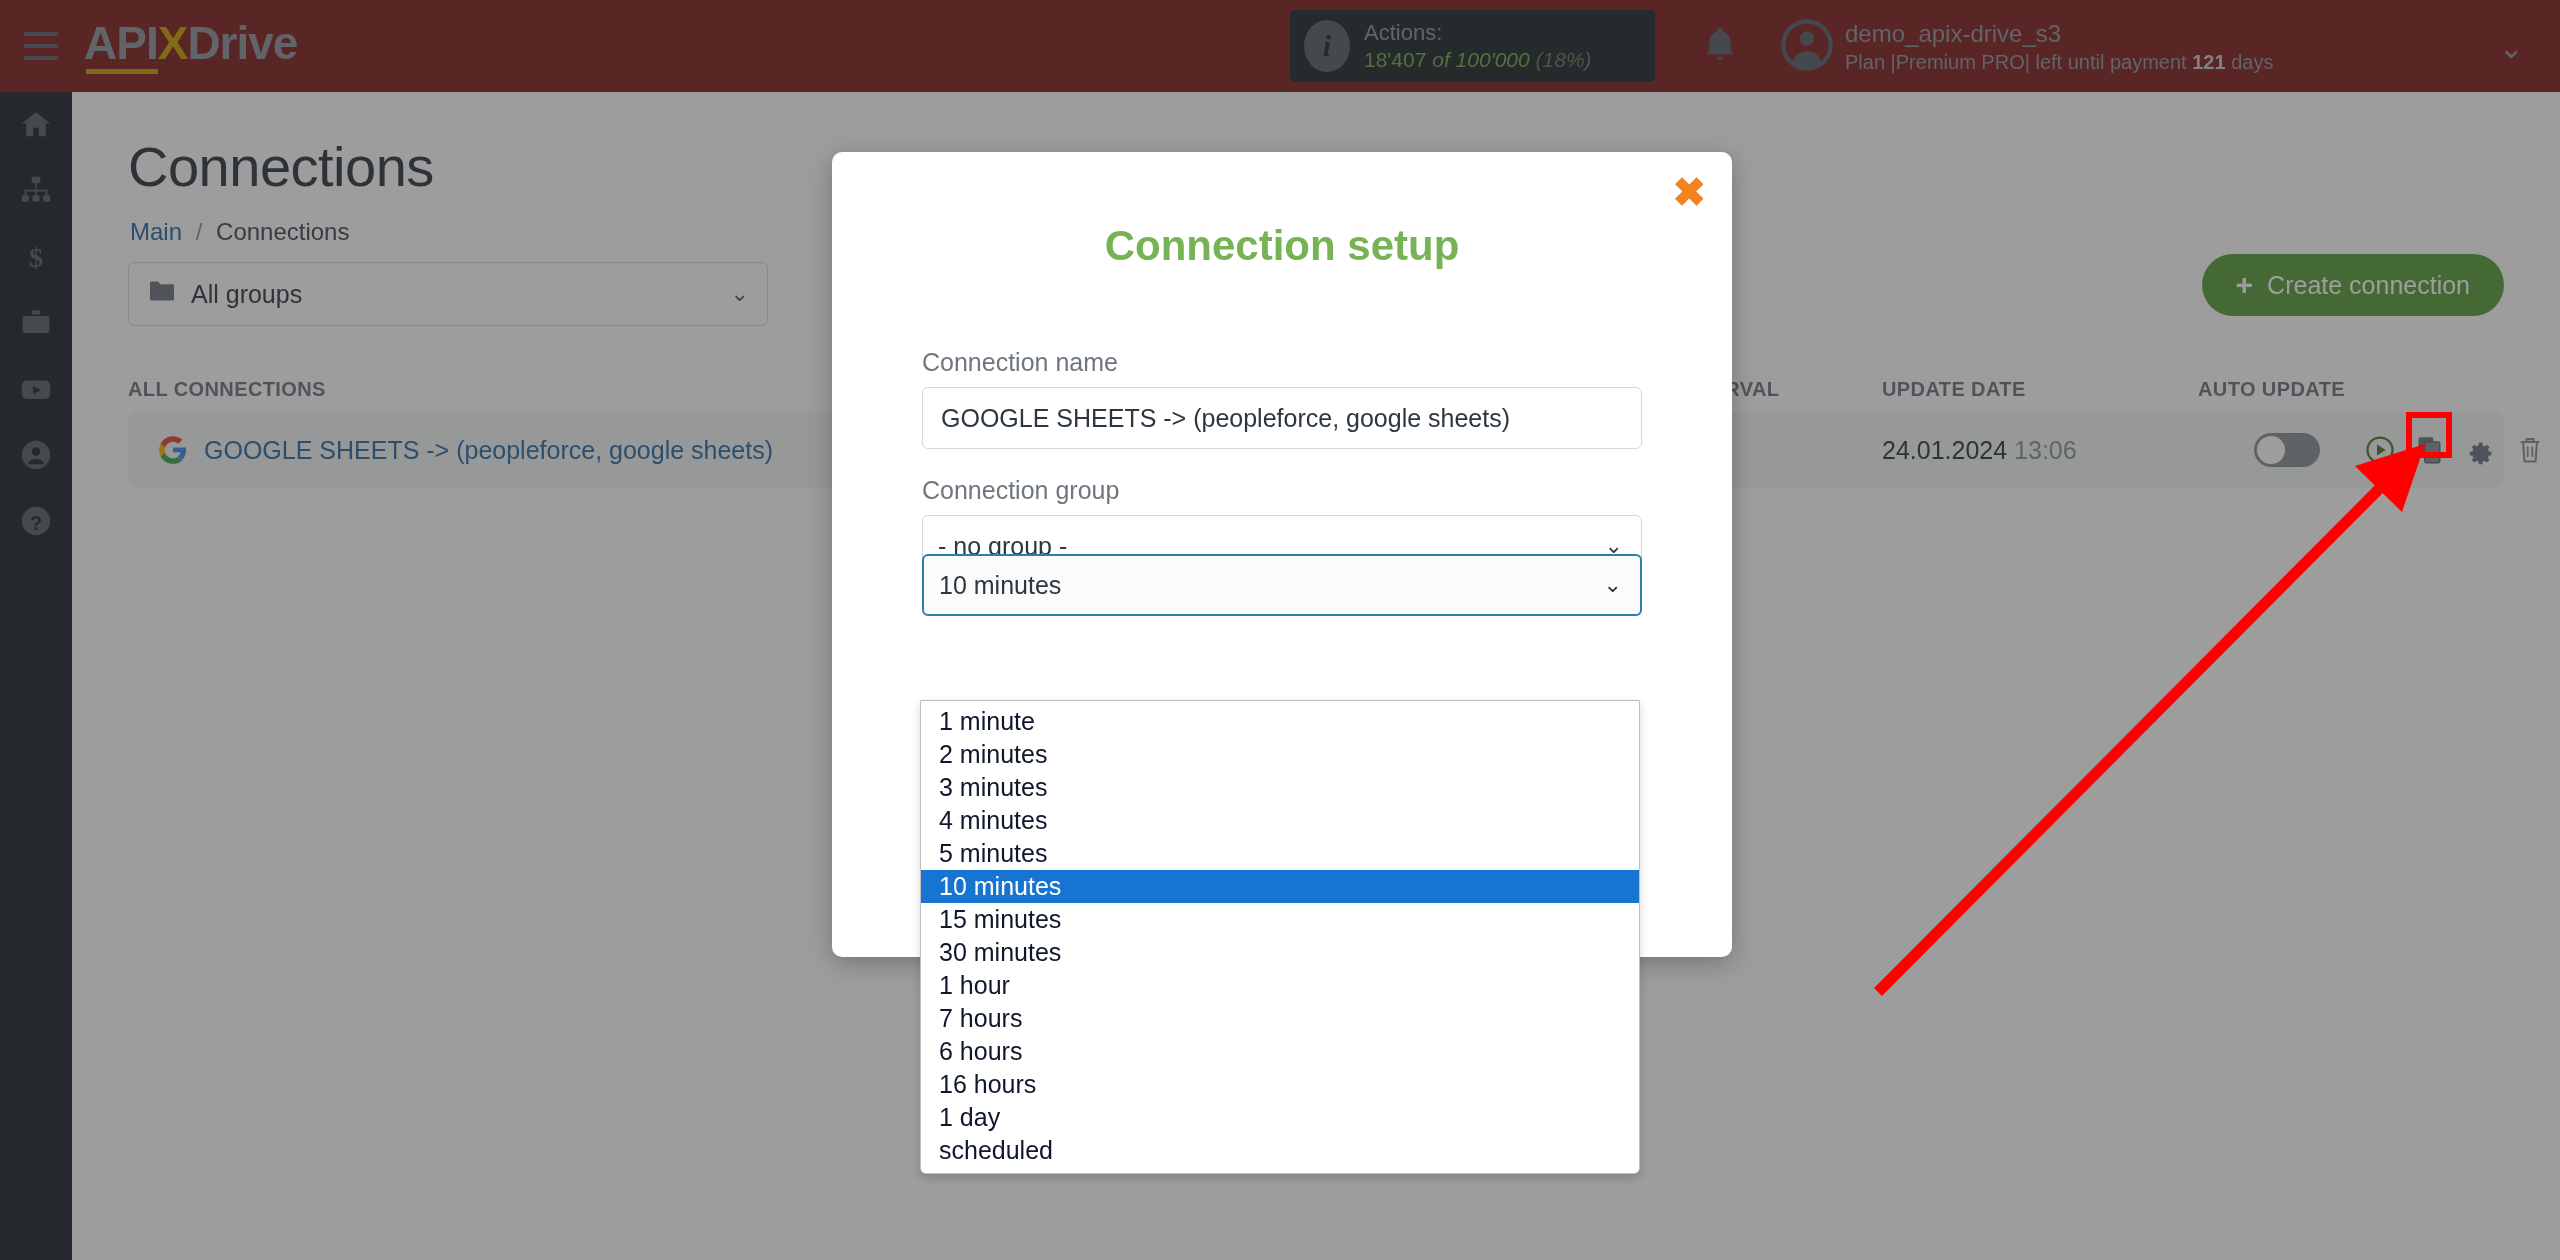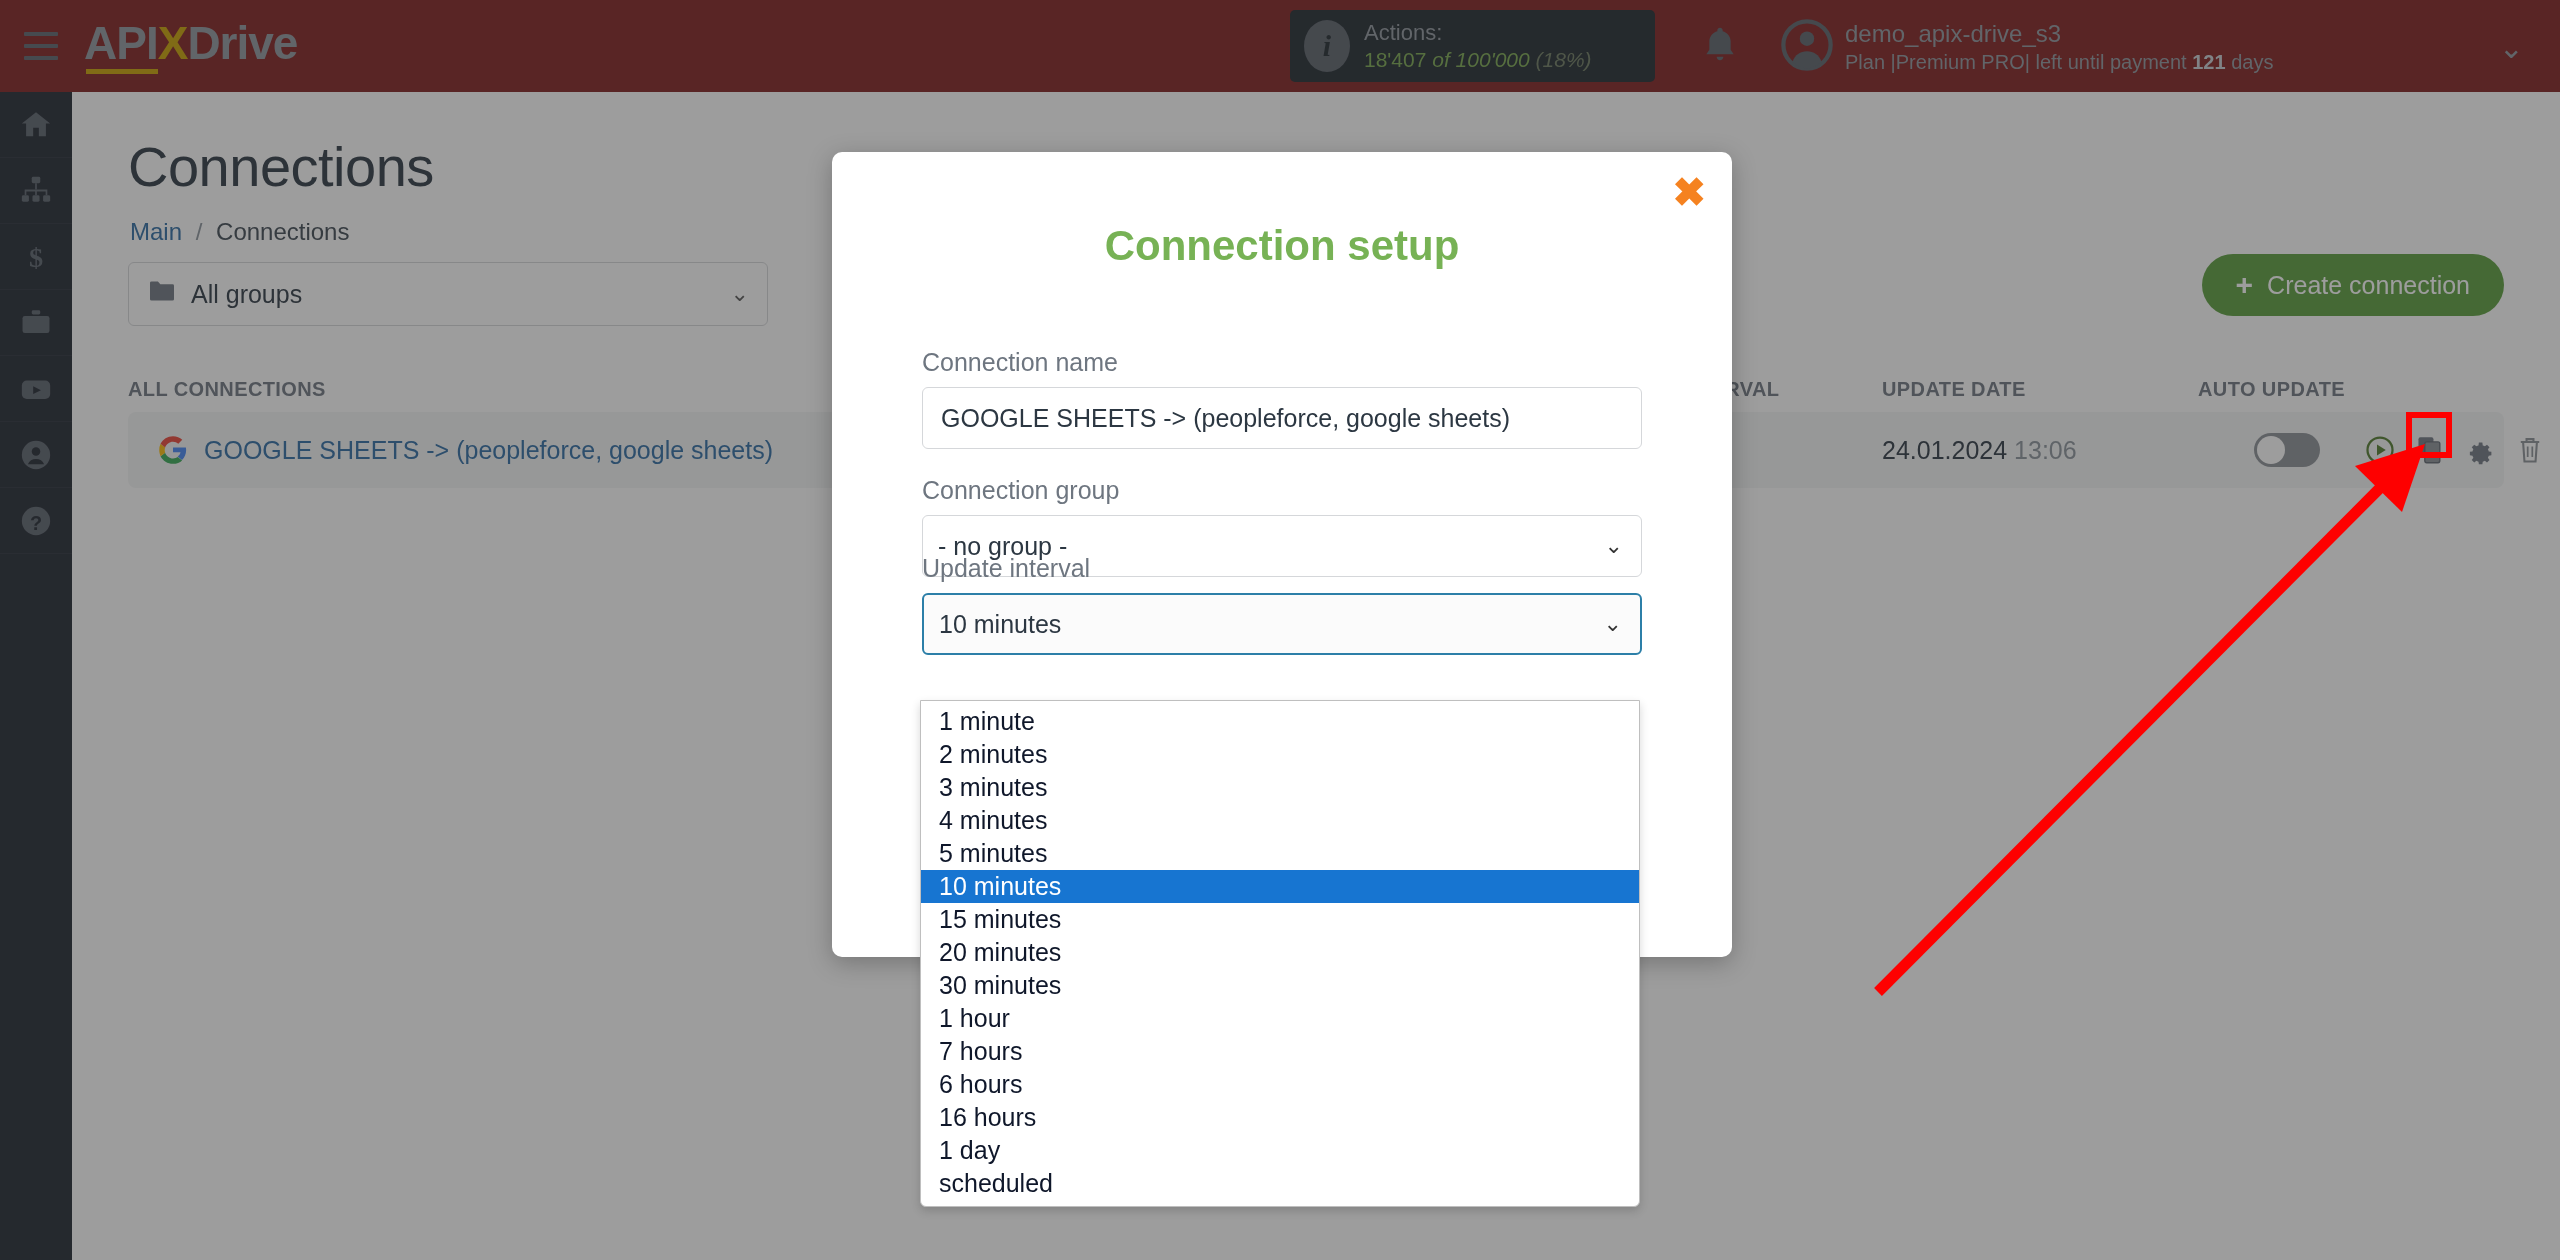--- a/index.html
+++ b/index.html
@@ -402,37 +402,35 @@
 
     <div class="field f-group">
       <div class="field-label">Connection group</div>
       <div class="field-select">
         <span>- no group -</span>
         <span class="chev">⌄</span>
       </div>
     </div>
 
     <div class="field f-interval">
-      <div class="field-label">Update interval</div>
       <div class="field-select focused">
         <span>10 minutes</span>
         <span class="chev">⌄</span>
       </div>
     </div>
   </div>
 
   <div class="dropdown" id="dropdown-list">
       <div class="dd-item">1 minute</div>
       <div class="dd-item">2 minutes</div>
       <div class="dd-item">3 minutes</div>
       <div class="dd-item">4 minutes</div>
       <div class="dd-item">5 minutes</div>
       <div class="dd-item selected">10 minutes</div>
       <div class="dd-item">15 minutes</div>
-      <div class="dd-item">20 minutes</div>
       <div class="dd-item">30 minutes</div>
       <div class="dd-item">1 hour</div>
       <div class="dd-item">7 hours</div>
       <div class="dd-item">6 hours</div>
       <div class="dd-item">16 hours</div>
       <div class="dd-item">1 day</div>
       <div class="dd-item">scheduled</div>
     </div>
 
   <div class="annot-box"></div>

